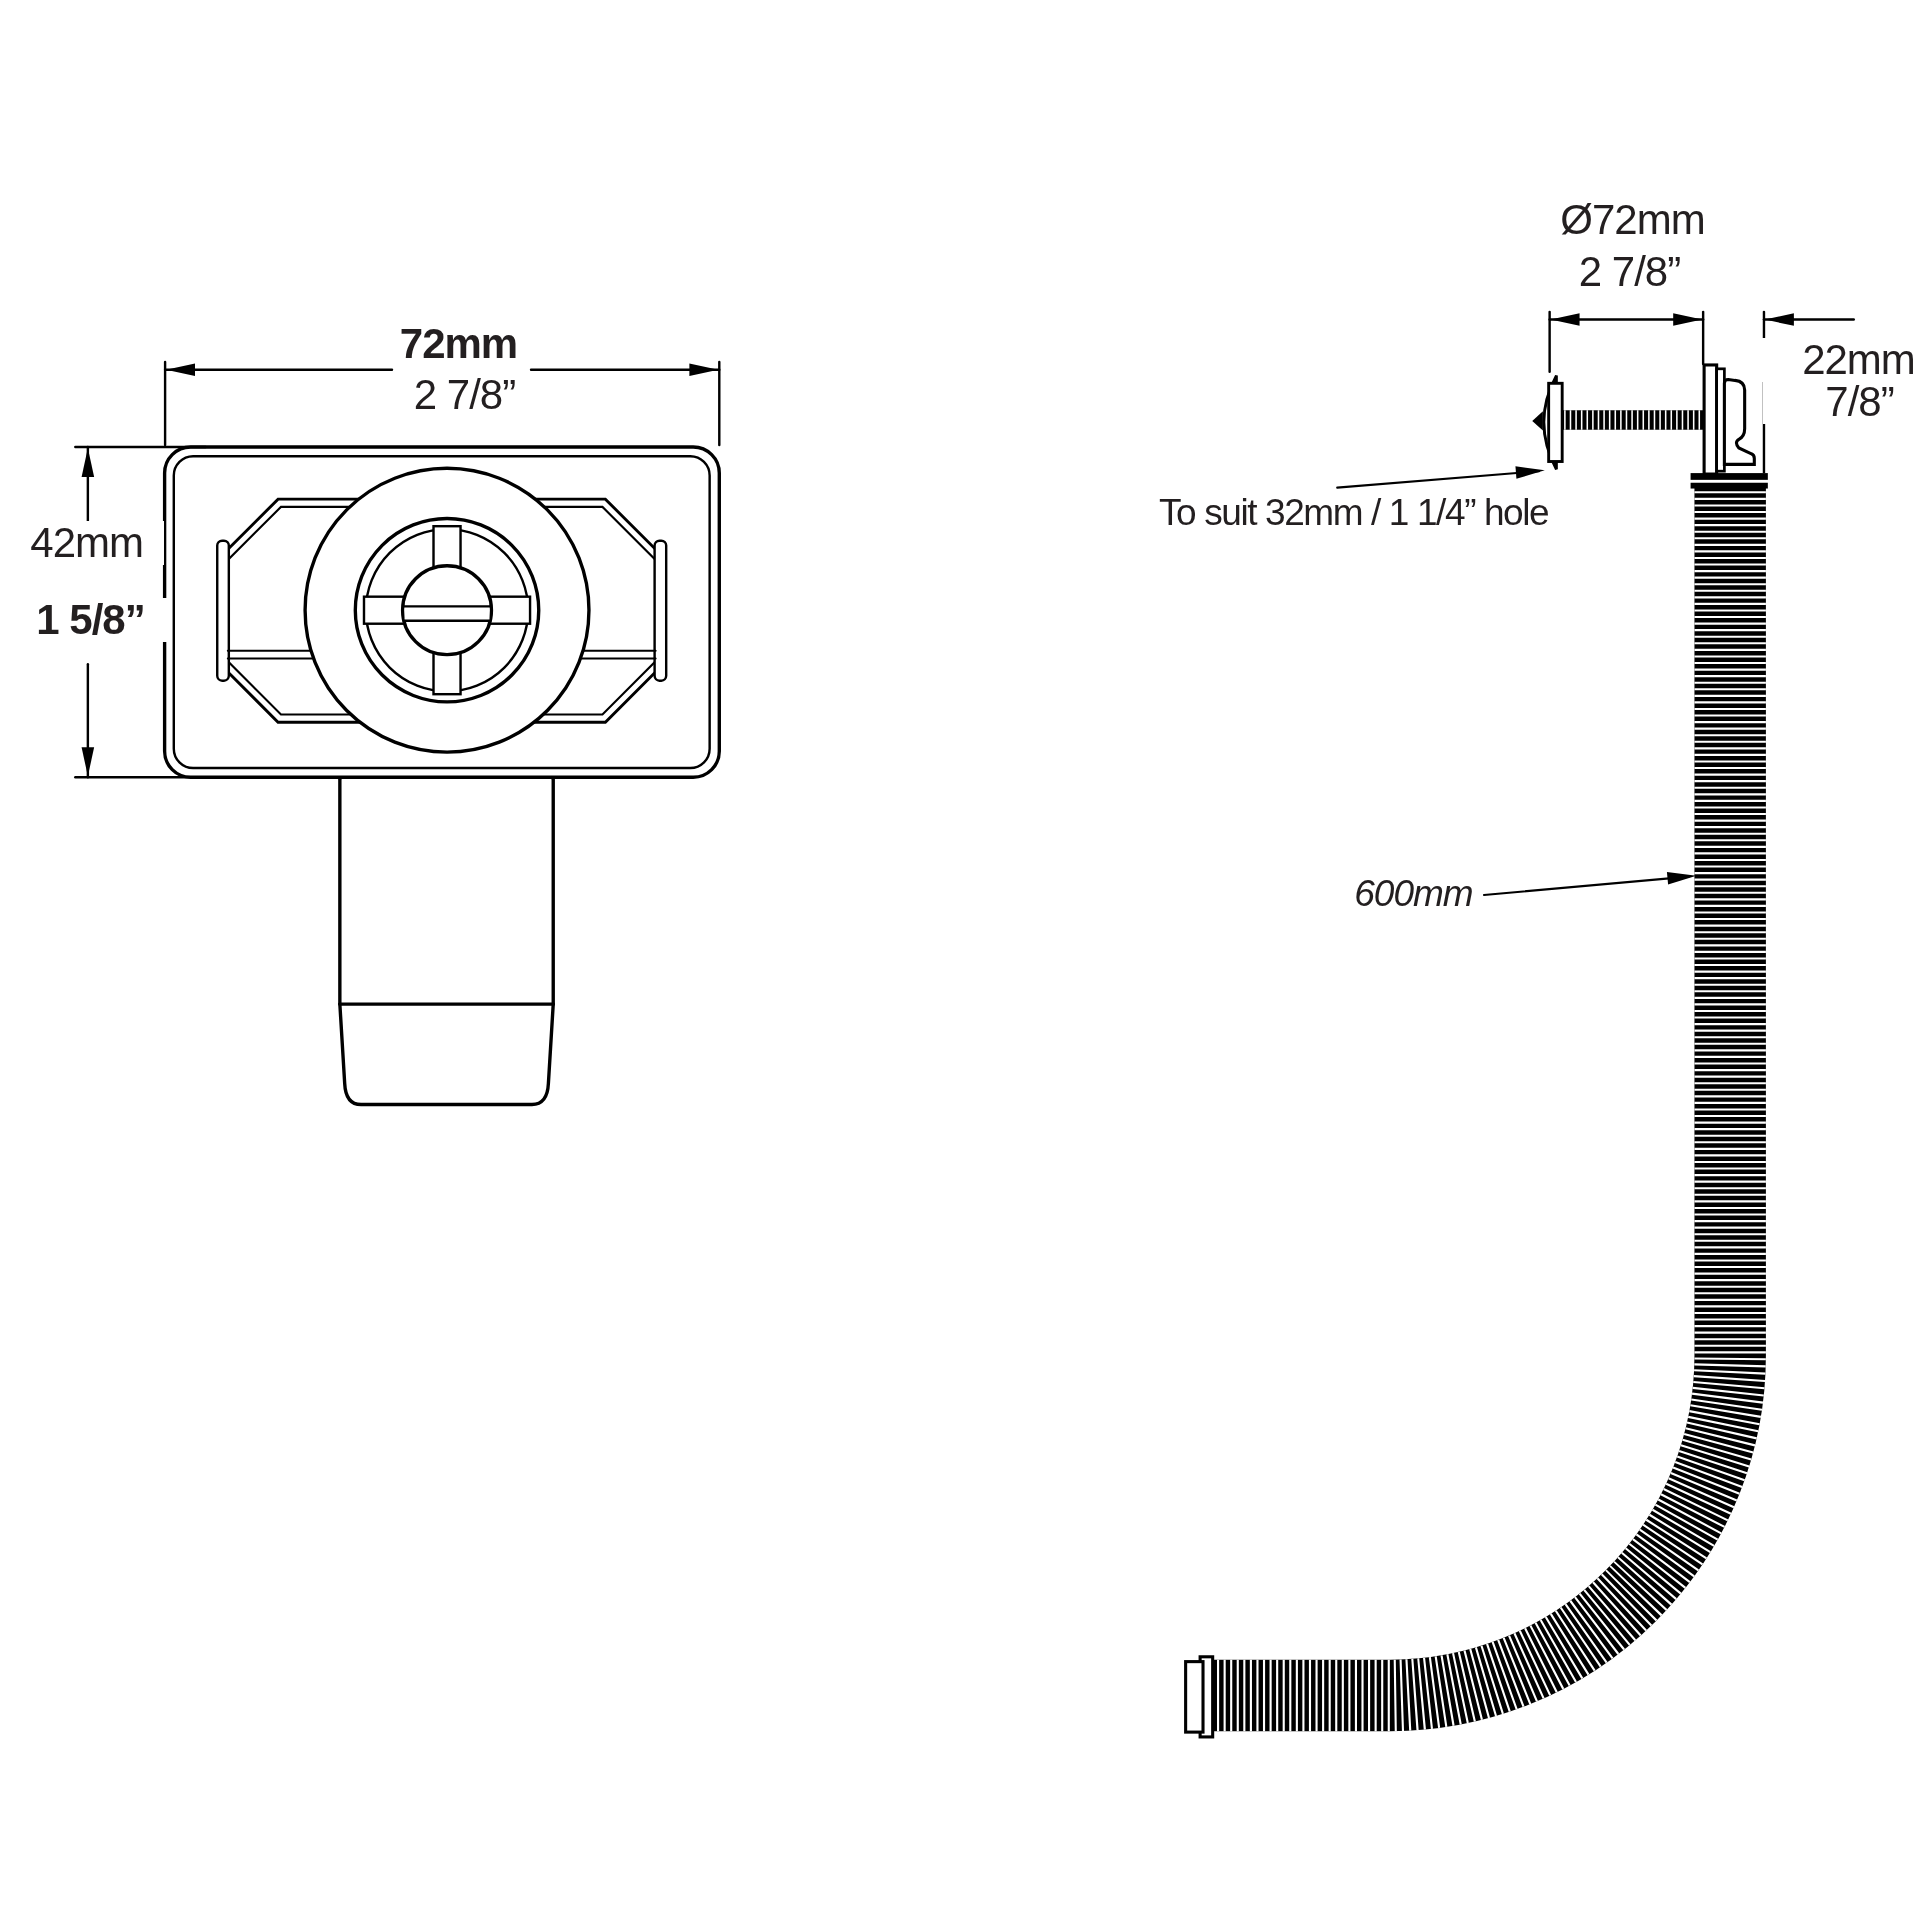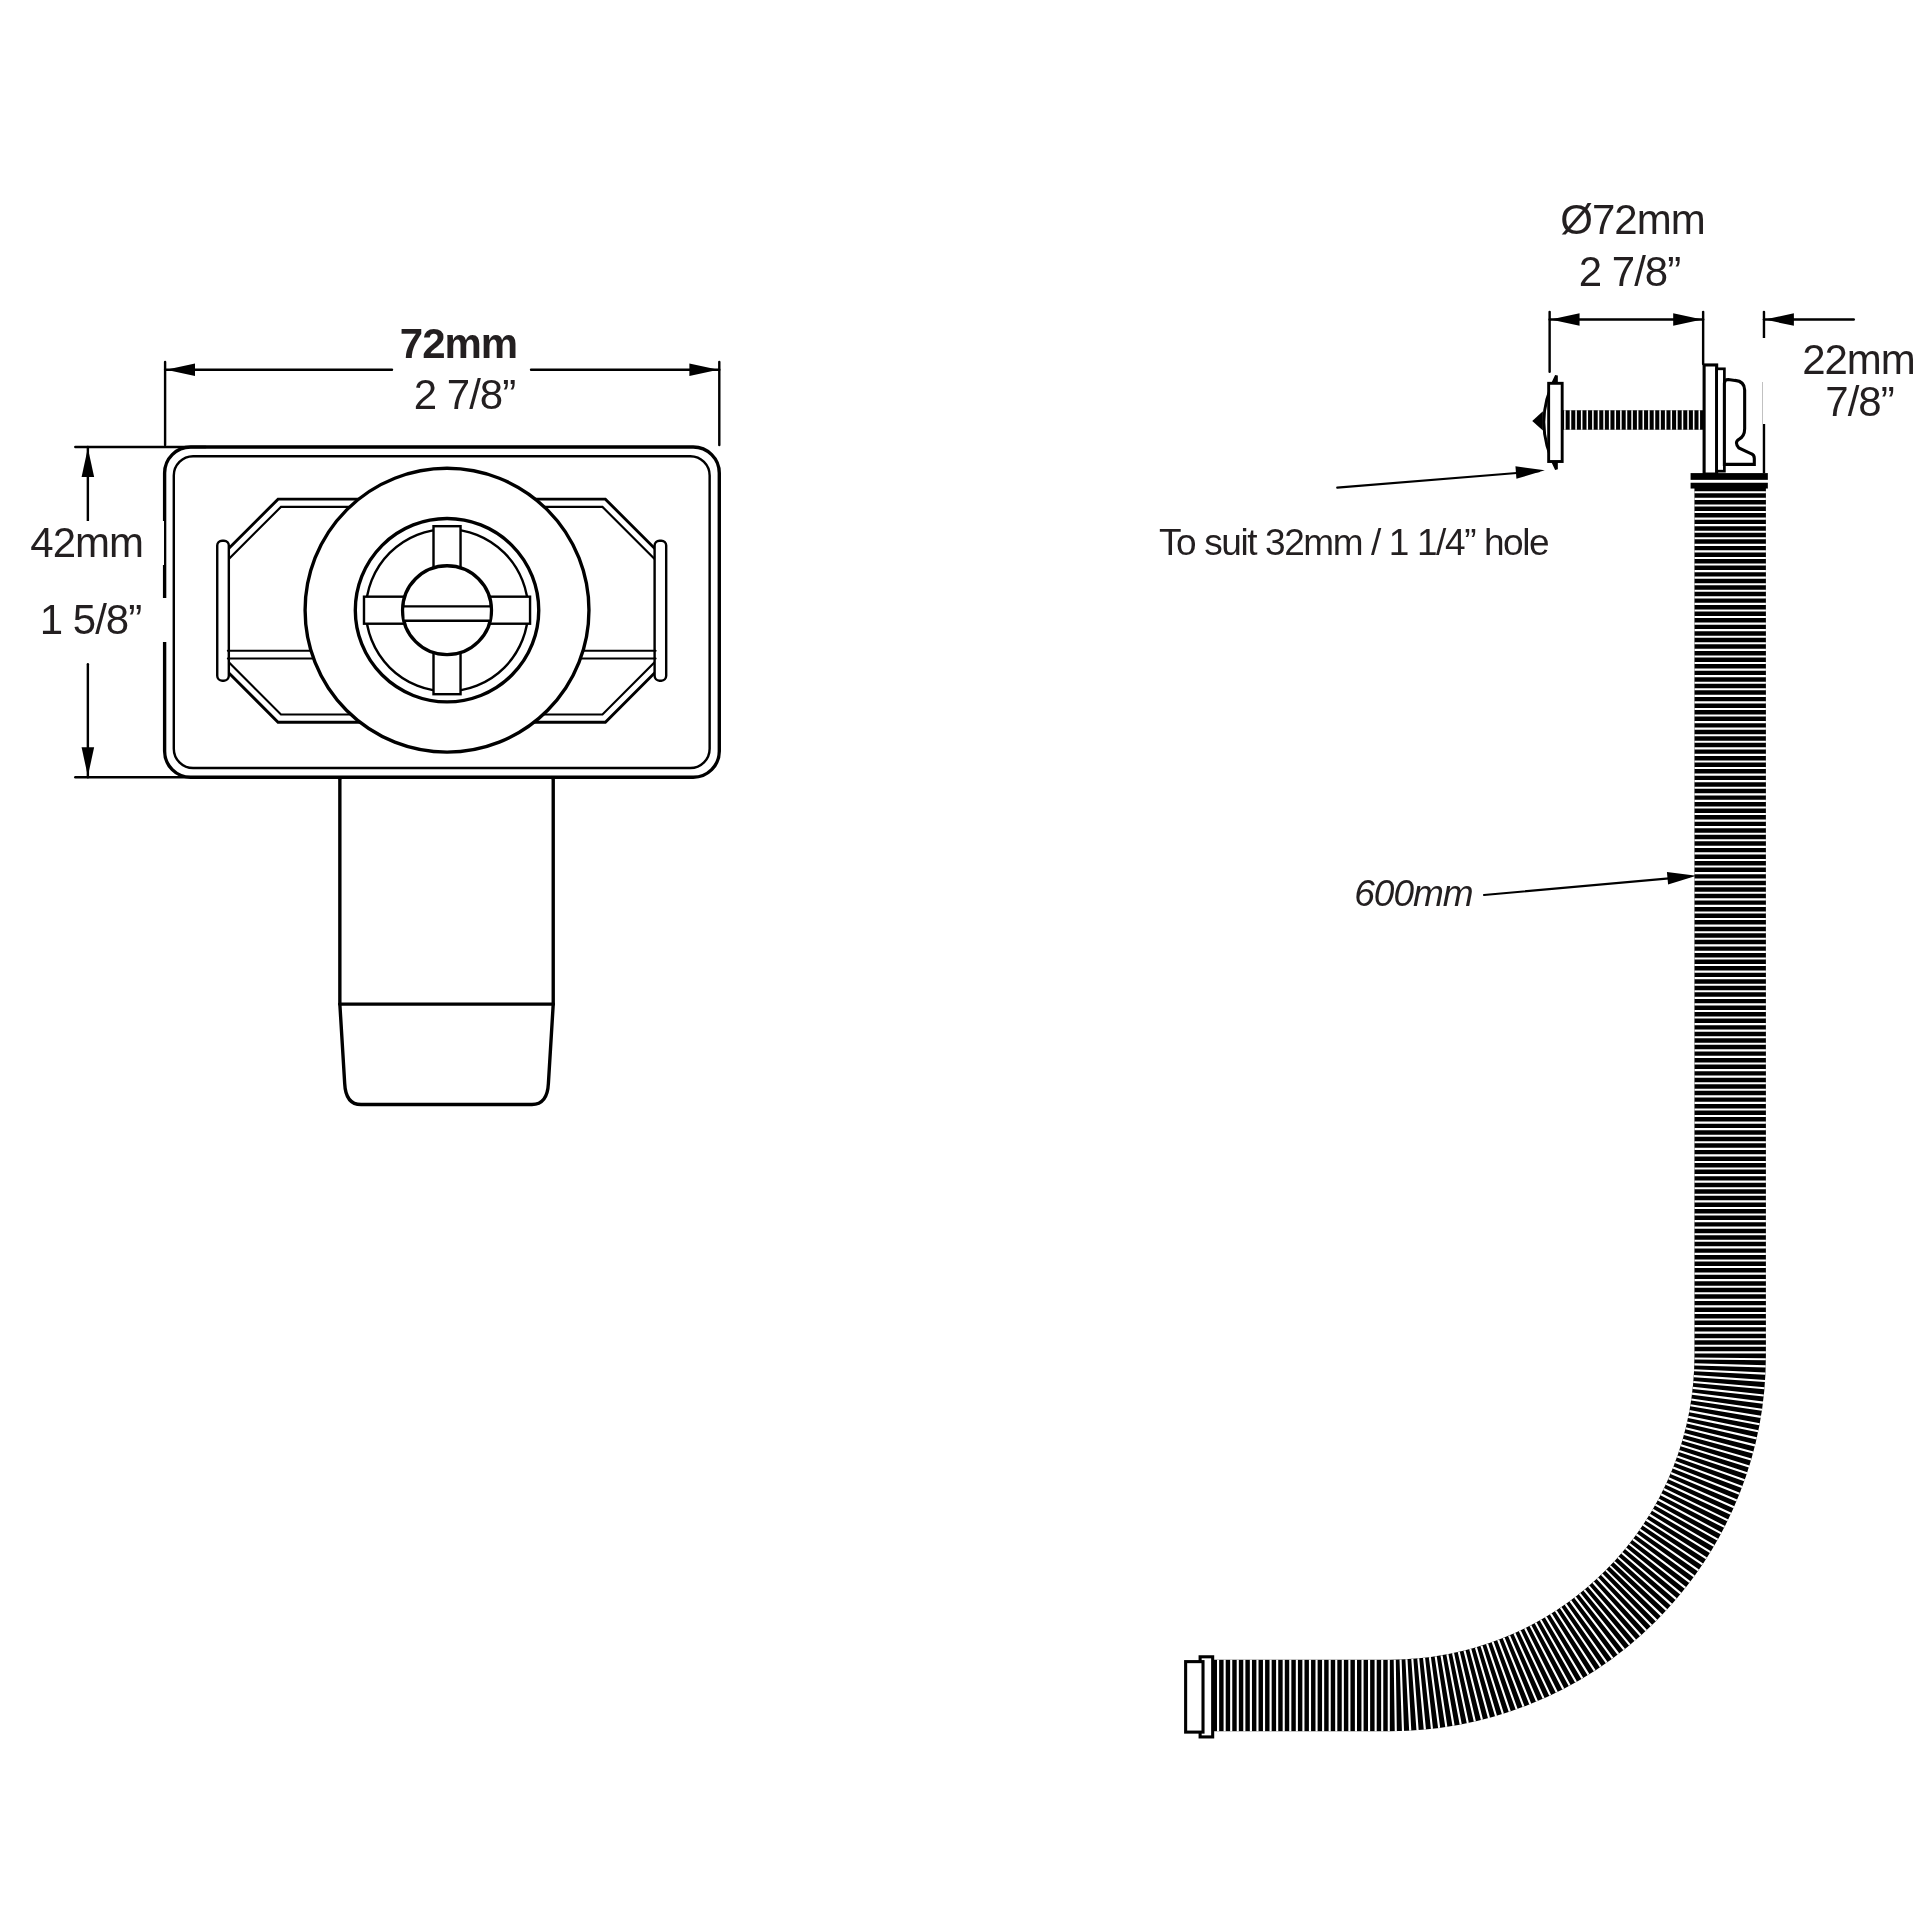--- a/index.html
+++ b/index.html
@@ -143,24 +143,24 @@
         <rect x="1765" y="378" width="13" height="113" stroke-width="3.2"></rect>
         <rect x="1778" y="382" width="8" height="106" stroke-width="2.8"></rect>
         <path stroke-width="3.2" d="M 1786,481 L 1786,397 Q 1786,393 1790,393 L 1797,394 Q 1807,395 1807,404 L 1807,444 Q 1807,452 1801,455 Q 1796,458 1801,464 L 1814,470 Q 1817,471 1817,475 L 1817,481 Z"></path>
       </g>
     </g>
   </svg>
 
   <div class="dim-label" style="left:362px;top:322px;width:193px;font-weight:bold;">72mm</div>
   <div class="dim-label" style="left:368px;top:373px;width:193px;">2 7/8”</div>
   <div class="dim-label" style="left:9.7px;top:521px;width:154px;">42mm</div>
-  <div class="dim-label" style="left:13.5px;top:598px;width:154px;">1 5/8”</div>
+  <div class="dim-label" style="left:13.5px;top:598px;width:154px;font-weight:bold;">1 5/8”</div>
 
   <div class="dim-label" style="left:1536px;top:198px;width:193px;">Ø72mm</div>
   <div class="dim-label" style="left:1533px;top:250px;width:193px;">2 7/8”</div>
   <div class="dim-label" style="left:1762px;top:338px;width:193px;">22mm</div>
   <div class="dim-label" style="left:1763px;top:380px;width:193px;">7/8”</div>
 
-  <div class="dim-label small left-align" style="left:1159px;top:494px;letter-spacing:-1.4px;margin-top:30px;">To suit 32mm / 1 1/4” hole</div>
+  <div class="dim-label small left-align" style="left:1159px;top:494px;letter-spacing:-1.4px;">To suit 32mm / 1 1/4” hole</div>
   <div class="dim-label small" style="left:1350px;top:875px;width:127px;font-style:italic;">600mm</div>
 
 </div>
 
 
 </body></html>

